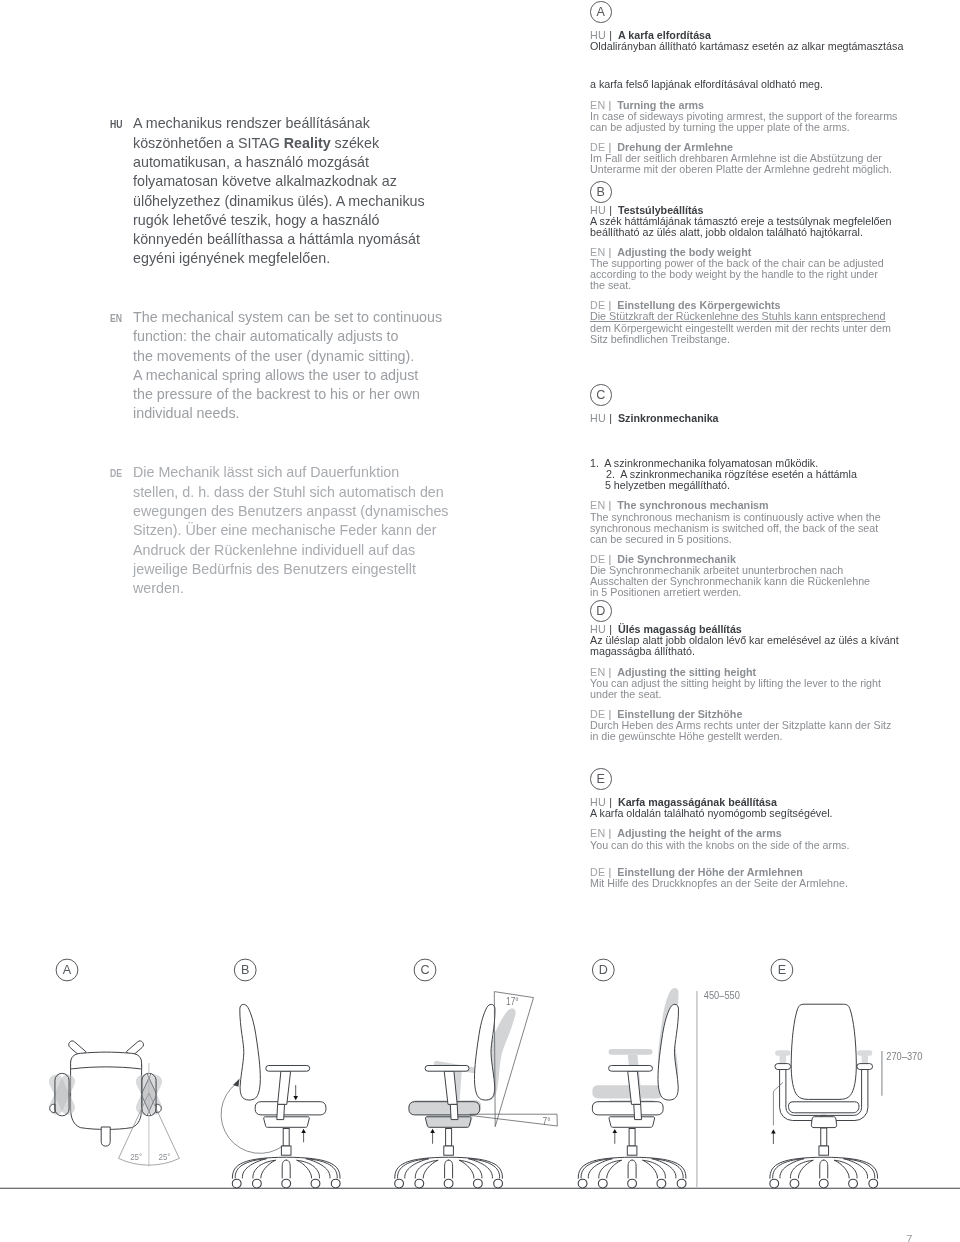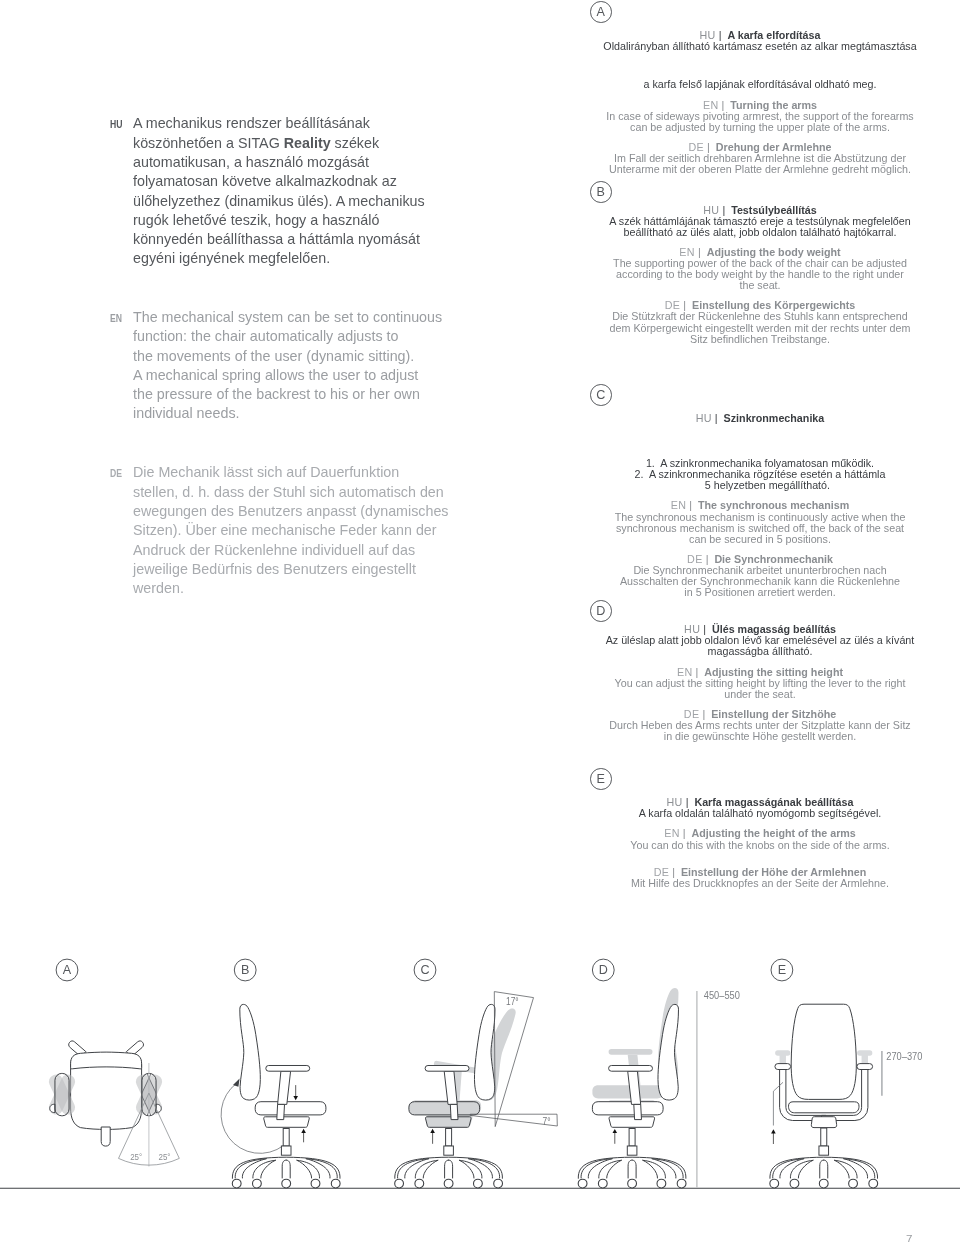--- a/index.html
+++ b/index.html
@@ -10,21 +10,21 @@
   .lblock{position:absolute;left:110px;}
   .lbl{position:absolute;left:0;top:4.0px;font-size:11.4px;letter-spacing:0px;font-weight:700;transform:scale(.76,1);transform-origin:left top;}
   .lbody{margin-left:23px;font-size:14.3px;line-height:19.3px;font-weight:400;white-space:pre;}
   .lbody b{font-weight:700;}
 
   
   .rblock{position:absolute;left:590px;width:340px;}
   .circ{position:relative;width:21.5px;height:21.5px;border:1px solid #55585c;border-radius:50%;
         font-size:12.6px;color:#55585c;line-height:1;box-sizing:border-box;text-align:center;}
   .circ span{position:absolute;left:0;right:0;top:4px;}
-  .para{position:relative;text-align:center;}
+  .para{position:relative;}
   .hdr{font-size:10.73px;line-height:11.05px;white-space:pre;}
   .hdr .lg{letter-spacing:.35px;}
   .hdr .tt{font-weight:700;}
   .txt{font-size:10.73px;line-height:11.05px;white-space:pre;}
 
   .pagenum{position:absolute;font-size:11.6px;color:#9a9da1;line-height:11px;}
 </style>
 </head>
 <body>
 
@@ -74,33 +74,33 @@
           <div class="txt" style="color: rgb(58, 61, 65);">beállítható az ülés alatt, jobb oldalon található hajtókarral.</div>
         </div>
         <div class="para" style="margin-top: 9px;">
           <div class="hdr"><span class="lg" style="color:#a0a3a7">EN</span><span class="sep" style="color:#8a8d91"> |  </span><span class="tt" style="color:#8a8d91">Adjusting the body weight</span></div>
           <div class="txt" style="color: rgb(138, 141, 145);">The supporting power of the back of the chair can be adjusted</div>
           <div class="txt" style="color: rgb(138, 141, 145);">according to the body weight by the handle to the right under</div>
           <div class="txt" style="color: rgb(138, 141, 145);">the seat.</div>
         </div>
         <div class="para" style="margin-top: 9px;">
           <div class="hdr"><span class="lg" style="color:#a0a3a7">DE</span><span class="sep" style="color:#8a8d91"> |  </span><span class="tt" style="color:#8a8d91">Einstellung des Körpergewichts</span></div>
-          <div class="txt" style="color: rgb(138, 141, 145);">Die Stützkraft der Rückenlehne des Stuhls kann entsprechend</div>
+          <div class="txt" style="color: rgb(138, 141, 145); text-decoration: underline;">Die Stützkraft der Rückenlehne des Stuhls kann entsprechend</div>
           <div class="txt" style="color: rgb(138, 141, 145);">dem Körpergewicht eingestellt werden mit der rechts unter dem</div>
           <div class="txt" style="color: rgb(138, 141, 145);">Sitz befindlichen Treibstange.</div>
         </div>
       </div>
       <div class="rblock" style="top: 384.7px; padding-top: 21.4px;">
         <div class="circ" style="position: absolute; left: 0px; top: -0.6px;">
           <span>C</span>
         </div>
         <div class="para" style="margin-top: 7.2px;">
           <div class="hdr"><span class="lg" style="color:#8d9094">HU</span><span class="sep" style="color:#3a3d41"> |  </span><span class="tt" style="color:#3a3d41">Szinkronmechanika</span></div>
           <div class="txt" style="color: rgb(58, 61, 65); margin-top: 34px;">1.  A szinkronmechanika folyamatosan működik.</div>
-          <div class="txt" style="color: rgb(58, 61, 65);">2.  A szinkronmechanika rögzítése esetén a háttámla</div>
+          <div class="txt" style="color: rgb(58, 61, 65); margin-left: 16px;">2.  A szinkronmechanika rögzítése esetén a háttámla</div>
           <div class="txt" style="color: rgb(58, 61, 65);">     5 helyzetben megállítható.</div>
         </div>
         <div class="para" style="margin-top: 9px;">
           <div class="hdr"><span class="lg" style="color:#a0a3a7">EN</span><span class="sep" style="color:#8a8d91"> |  </span><span class="tt" style="color:#8a8d91">The synchronous mechanism</span></div>
           <div class="txt" style="color: rgb(138, 141, 145);">The synchronous mechanism is continuously active when the</div>
           <div class="txt" style="color: rgb(138, 141, 145);">synchronous mechanism is switched off, the back of the seat</div>
           <div class="txt" style="color: rgb(138, 141, 145);">can be secured in 5 positions.</div>
         </div>
         <div class="para" style="margin-top: 9px;">
           <div class="hdr"><span class="lg" style="color:#a0a3a7">DE</span><span class="sep" style="color:#8a8d91"> |  </span><span class="tt" style="color:#8a8d91">Die Synchronmechanik</span></div>

